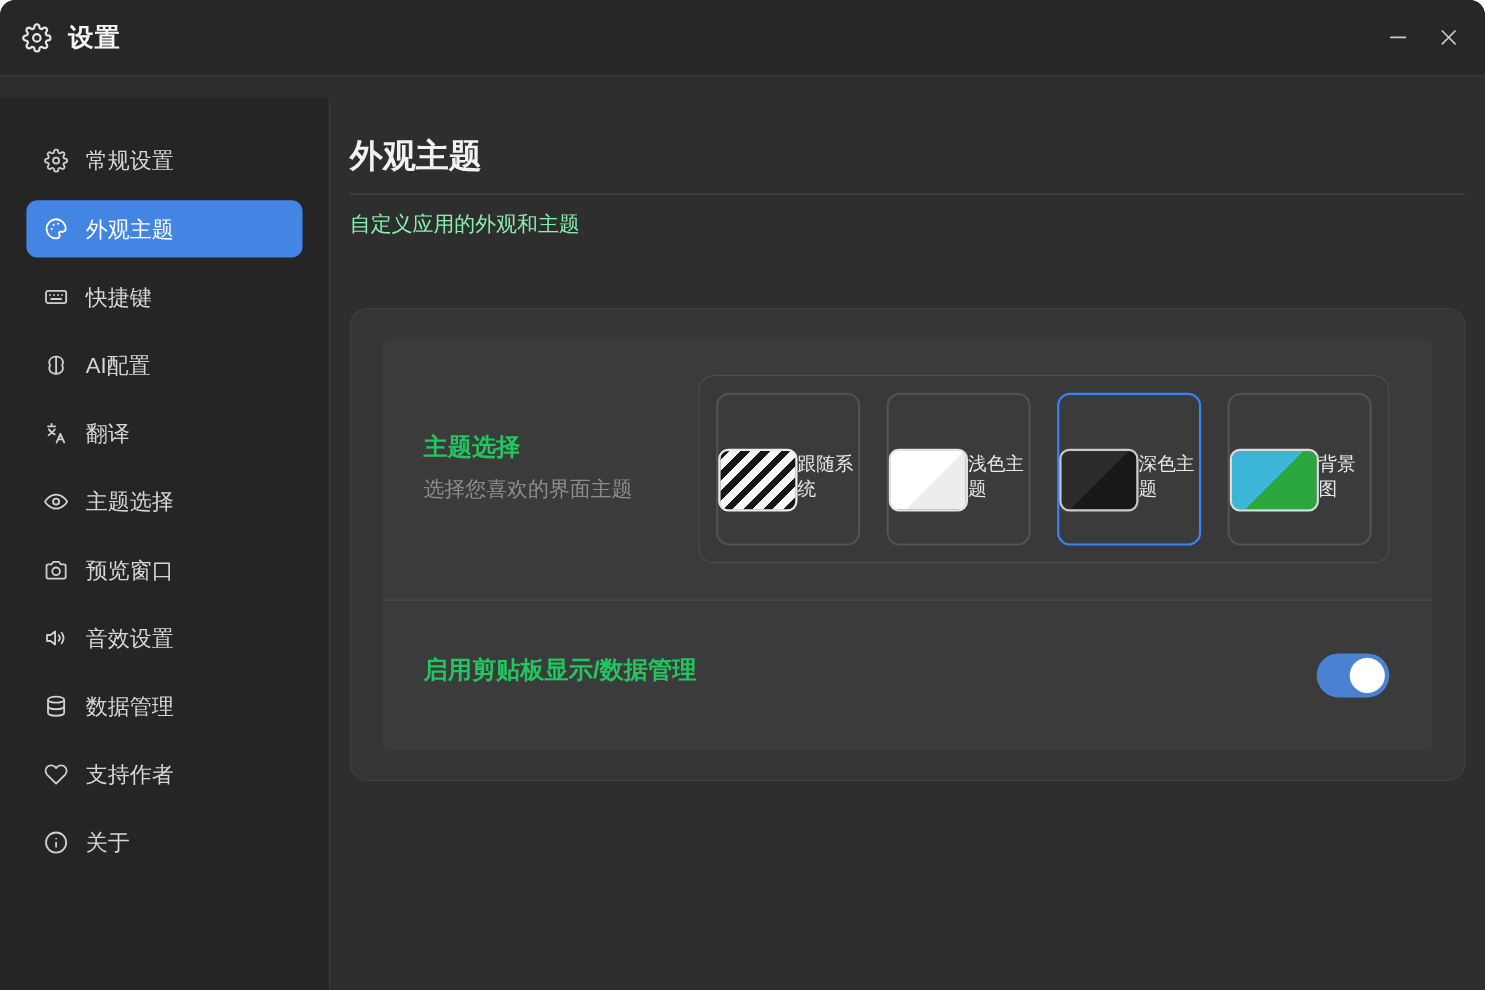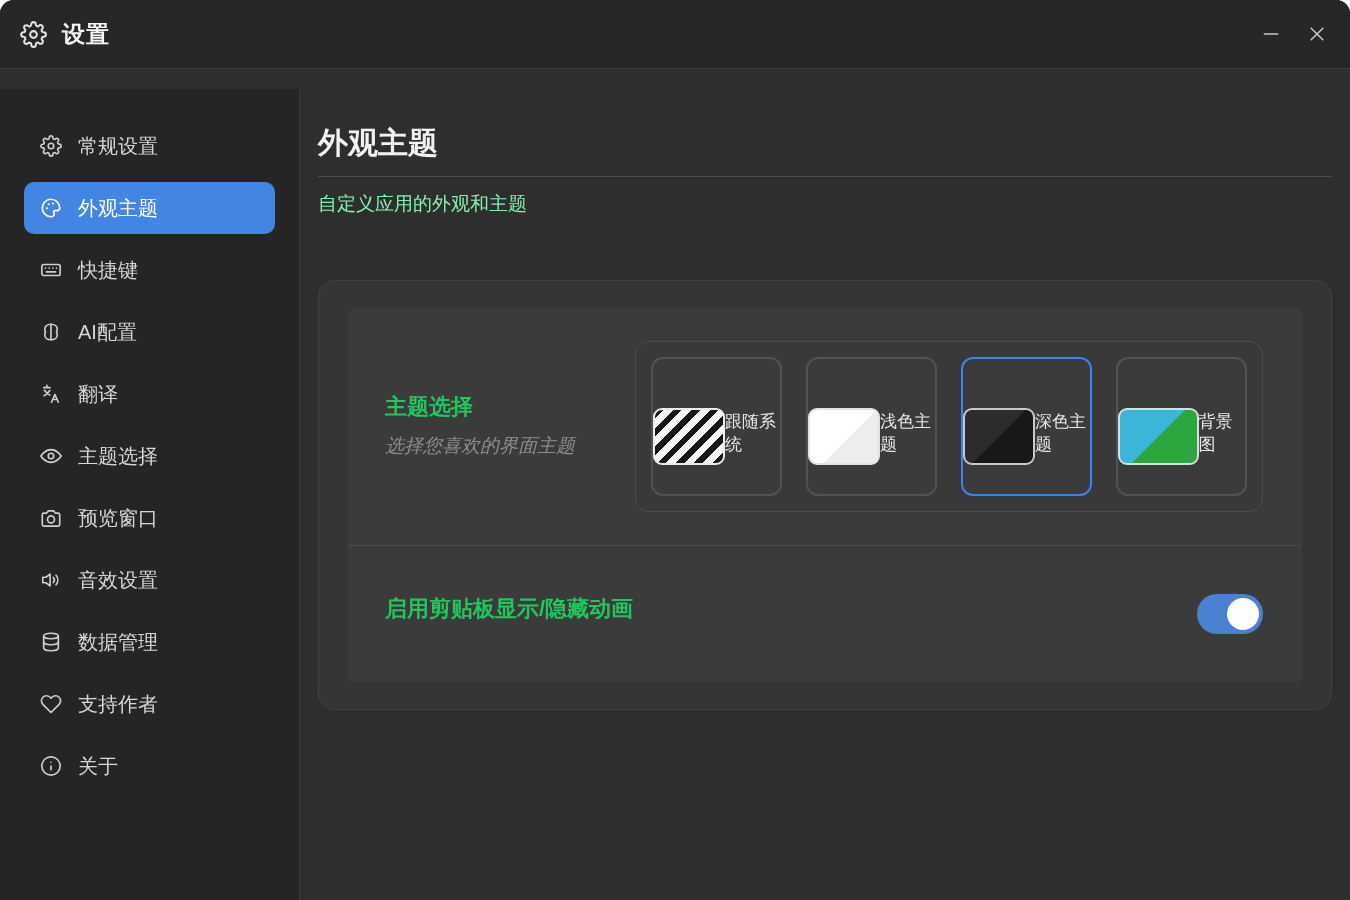--- a/index.html
+++ b/index.html
@@ -36,21 +36,21 @@
         padding:27px 29px;box-sizing:border-box;}
   .panel{background:#3b3b3c;border-radius:6px;height:100%;box-sizing:border-box;
          display:flex;flex-direction:column;}
   .row{display:flex;align-items:center;justify-content:space-between;
        padding:0 39px 0 37px;box-sizing:border-box;}
   .row-theme{flex:1;}
   .row-divider{height:1px;flex:0 0 1px;background:#4a4a4b;}
   .row-toggle{height:136px;flex:0 0 136px;}
   .section-label{font-size:22px;font-weight:bold;color:#22c55e;margin:0 0 10px;}
   .section-desc{font-size:19px;color:#8d8d8d;margin:0;line-height:1.5;}
-  .row-theme .section-desc{max-width:195px;font-style:italic;}
+  .row-theme .section-desc{max-width:195px;}
   
   .theme-options{display:flex;gap:24px;border:1px solid #4d4d4e;background:#39393a;
                  border-radius:14px;padding:15px;}
   .theme-card{width:131px;height:139px;border:2px solid #525254;border-radius:12px;
               display:flex;flex-direction:row;align-items:center;background:#3b3b3c;
               box-sizing:border-box;cursor:pointer;}
   .theme-card.selected{border-color:var(--selected-border,#3b82f6);justify-content:space-between;}
   .swatch{width:88px;height:57px;border-radius:9px;margin-top:19px;box-sizing:border-box;}
   .sw-system{background:repeating-linear-gradient(135deg,#161616 0 6px,#f7f7f7 6px 13px);
              border:2px solid #ececec;}
@@ -234,21 +234,21 @@
                   <div class="swatch sw-image"></div>
                   <span class="theme-label">背景图</span>
                 </div>
               </div>
           </div>
 
           <div class="row-divider"></div>
 
           <div class="row row-toggle">
             <div class="row-left">
-              <p class="section-label">启用剪贴板显示/隐藏动画</p>
+              <p class="section-label">启用剪贴板显示/数据管理</p>
             </div>
             <button class="toggle on">
               <span class="knob"></span>
             </button>
           </div>
 
         </div>
       </section>
     </main>
   </div>

